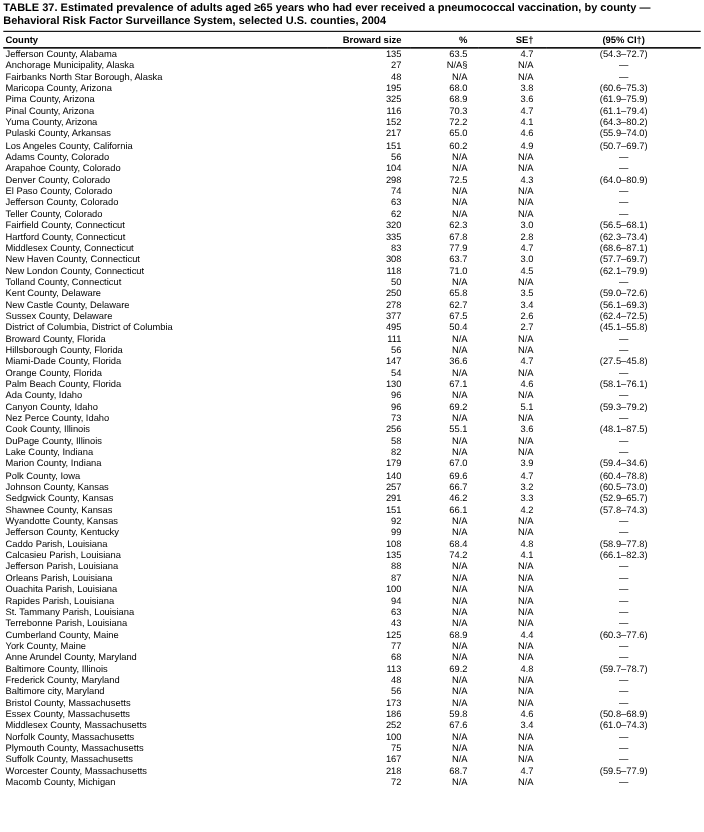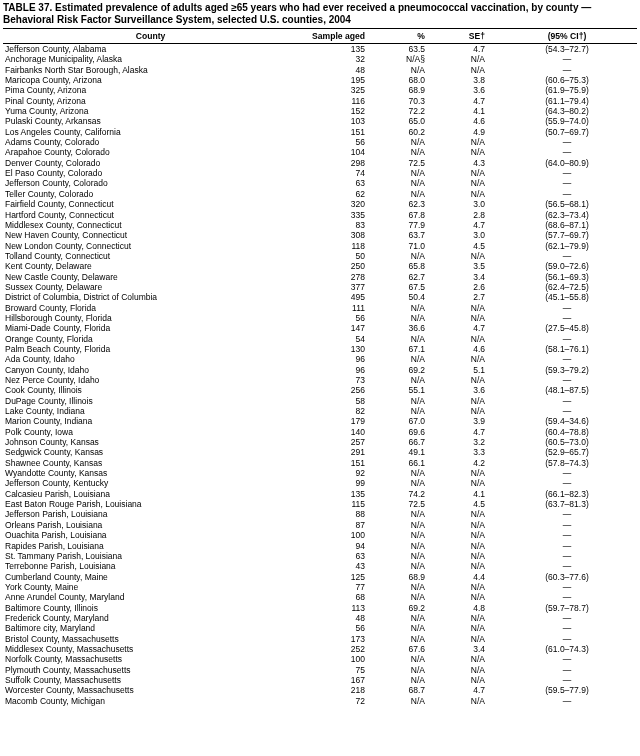--- a/index.html
+++ b/index.html
@@ -45,56 +45,56 @@
     height: 10.35px;
     padding: 0 2px;
     white-space: nowrap;
     overflow: hidden;
   }
   .c-county  { text-align: left; }
   .c-sample  { text-align: right; padding-right: 8px; }
   .c-pct     { text-align: right; padding-right: 10px; }
   .c-se      { text-align: right; padding-right: 12px; }
   .c-ci      { text-align: center; }
-  th.c-county { text-align: center; }
+  th.c-county { text-align: left; }
 </style>
 </head>
 <body>
 
 <div class="page">
   <div class="title">TABLE 37. Estimated prevalence of adults aged ≥65 years who had ever received a pneumococcal vaccination, by county — Behavioral Risk Factor Surveillance System, selected U.S. counties, 2004</div>
 
   <table>
     <colgroup>
       <col style="width:295px">
       <col style="width:75px">
       <col style="width:62px">
       <col style="width:62px">
       <col style="width:140px">
     </colgroup>
     <thead>
       <tr>
         <th class="c-county">County</th>
-        <th class="c-sample">Sample aged</th>
+        <th class="c-sample">Broward size</th>
         <th class="c-pct">%</th>
         <th class="c-se">SE†</th>
         <th class="c-ci">(95% CI†)</th>
       </tr>
     </thead>
     <tbody>
         <tr>
           <td class="c-county">Jefferson County, Alabama</td>
           <td class="c-sample">135</td>
           <td class="c-pct">63.5</td>
           <td class="c-se">4.7</td>
           <td class="c-ci">(54.3–72.7)</td>
         </tr>
         <tr>
           <td class="c-county">Anchorage Municipality, Alaska</td>
-          <td class="c-sample">32</td>
+          <td class="c-sample">27</td>
           <td class="c-pct">N/A§</td>
           <td class="c-se">N/A</td>
           <td class="c-ci">—</td>
         </tr>
         <tr>
           <td class="c-county">Fairbanks North Star Borough, Alaska</td>
           <td class="c-sample">48</td>
           <td class="c-pct">N/A</td>
           <td class="c-se">N/A</td>
           <td class="c-ci">—</td>
@@ -122,21 +122,21 @@
         </tr>
         <tr>
           <td class="c-county">Yuma County, Arizona</td>
           <td class="c-sample">152</td>
           <td class="c-pct">72.2</td>
           <td class="c-se">4.1</td>
           <td class="c-ci">(64.3–80.2)</td>
         </tr>
         <tr>
           <td class="c-county">Pulaski County, Arkansas</td>
-          <td class="c-sample">103</td>
+          <td class="c-sample">217</td>
           <td class="c-pct">65.0</td>
           <td class="c-se">4.6</td>
           <td class="c-ci">(55.9–74.0)</td>
         </tr>
         <tr>
           <td class="c-county">Los Angeles County, California</td>
           <td class="c-sample">151</td>
           <td class="c-pct">60.2</td>
           <td class="c-se">4.9</td>
           <td class="c-ci">(50.7–69.7)</td>
@@ -347,21 +347,21 @@
         <tr>
           <td class="c-county">Johnson County, Kansas</td>
           <td class="c-sample">257</td>
           <td class="c-pct">66.7</td>
           <td class="c-se">3.2</td>
           <td class="c-ci">(60.5–73.0)</td>
         </tr>
         <tr>
           <td class="c-county">Sedgwick County, Kansas</td>
           <td class="c-sample">291</td>
-          <td class="c-pct">49.1</td>
+          <td class="c-pct">46.2</td>
           <td class="c-se">3.3</td>
           <td class="c-ci">(52.9–65.7)</td>
         </tr>
         <tr>
           <td class="c-county">Shawnee County, Kansas</td>
           <td class="c-sample">151</td>
           <td class="c-pct">66.1</td>
           <td class="c-se">4.2</td>
           <td class="c-ci">(57.8–74.3)</td>
         </tr>
@@ -373,34 +373,34 @@
           <td class="c-ci">—</td>
         </tr>
         <tr>
           <td class="c-county">Jefferson County, Kentucky</td>
           <td class="c-sample">99</td>
           <td class="c-pct">N/A</td>
           <td class="c-se">N/A</td>
           <td class="c-ci">—</td>
         </tr>
         <tr>
+          <td class="c-county">Caddo Parish, Louisiana</td>
+          <td class="c-sample">108</td>
+          <td class="c-pct">68.4</td>
+          <td class="c-se">4.8</td>
+          <td class="c-ci">(58.9–77.8)</td>
+        </tr>
+        <tr>
           <td class="c-county">Calcasieu Parish, Louisiana</td>
           <td class="c-sample">135</td>
           <td class="c-pct">74.2</td>
           <td class="c-se">4.1</td>
           <td class="c-ci">(66.1–82.3)</td>
         </tr>
         <tr>
-          <td class="c-county">East Baton Rouge Parish, Louisiana</td>
-          <td class="c-sample">115</td>
-          <td class="c-pct">72.5</td>
-          <td class="c-se">4.5</td>
-          <td class="c-ci">(63.7–81.3)</td>
-        </tr>
-        <tr>
           <td class="c-county">Jefferson Parish, Louisiana</td>
           <td class="c-sample">88</td>
           <td class="c-pct">N/A</td>
           <td class="c-se">N/A</td>
           <td class="c-ci">—</td>
         </tr>
         <tr>
           <td class="c-county">Orleans Parish, Louisiana</td>
           <td class="c-sample">87</td>
           <td class="c-pct">N/A</td>
@@ -478,20 +478,27 @@
           <td class="c-ci">—</td>
         </tr>
         <tr>
           <td class="c-county">Bristol County, Massachusetts</td>
           <td class="c-sample">173</td>
           <td class="c-pct">N/A</td>
           <td class="c-se">N/A</td>
           <td class="c-ci">—</td>
         </tr>
         <tr>
+          <td class="c-county">Essex County, Massachusetts</td>
+          <td class="c-sample">186</td>
+          <td class="c-pct">59.8</td>
+          <td class="c-se">4.6</td>
+          <td class="c-ci">(50.8–68.9)</td>
+        </tr>
+        <tr>
           <td class="c-county">Middlesex County, Massachusetts</td>
           <td class="c-sample">252</td>
           <td class="c-pct">67.6</td>
           <td class="c-se">3.4</td>
           <td class="c-ci">(61.0–74.3)</td>
         </tr>
         <tr>
           <td class="c-county">Norfolk County, Massachusetts</td>
           <td class="c-sample">100</td>
           <td class="c-pct">N/A</td>

